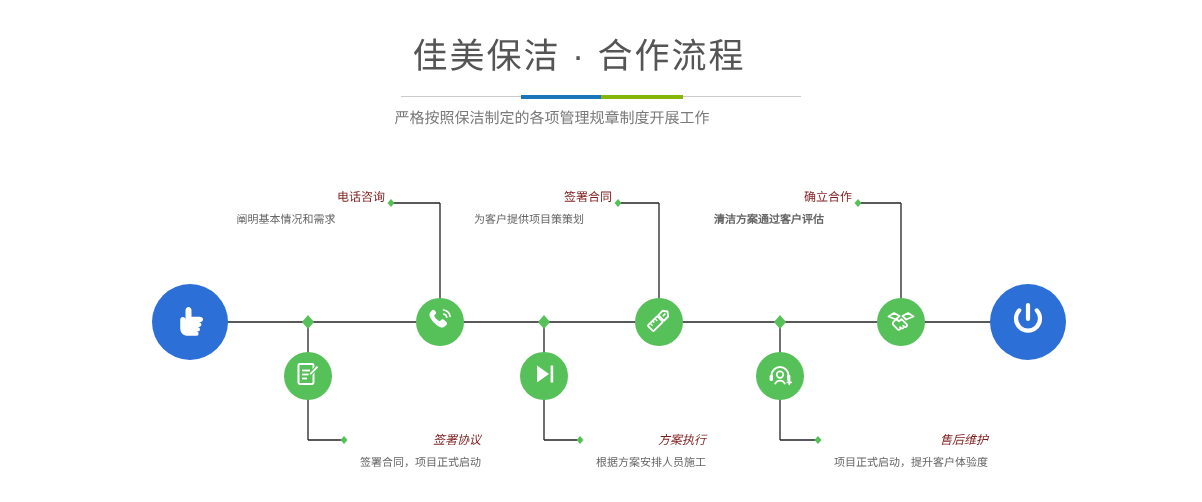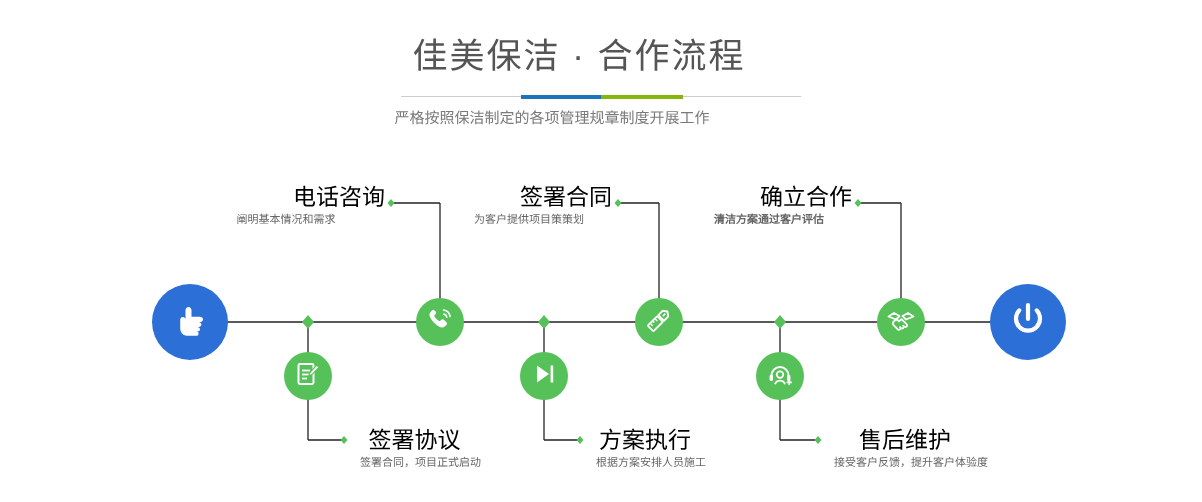--- a/index.html
+++ b/index.html
@@ -121,33 +121,33 @@
     align-items: center;
     justify-content: center;
   }
 
   
   .step-label {
     position: absolute;
     white-space: nowrap;
   }
   .step-label .title {
-    font-size: 23px;
+    font-size: 12px;
     line-height: 24px;
-    color: #000000;
+    color: #7f1d1d;
     display: block;
   }
   .step-label .desc {
     font-size: 11px;
     line-height: 20px;
     color: #666666;
     display: block;
   }
   .label-top { text-align: center; }
-  .label-bottom .title { text-align: center; }
+  .label-bottom .title { text-align: right; font-style: italic; }
   .label-bottom .desc  { text-align: center; padding-left: 12px; }
 </style>
 </head>
 <body>
 
 <div id="header">
   <h1 id="page-title">佳美保洁 · 合作流程</h1>
 
   <div id="title-divider">
     <div class="rule"></div>
@@ -309,16 +309,16 @@
         <rect x="21" y="14.6" width="3.4" height="6.4" rx="1.5" fill="#ffffff"></rect>
         <circle cx="14" cy="14.6" r="3.3" fill="none" stroke="#ffffff" stroke-width="1.7"></circle>
         <path d="M9.2 23.5 A5.4 5.4 0 0 1 18.8 23.5" fill="none" stroke="#ffffff" stroke-width="1.7" stroke-linecap="round"></path>
         <line x1="21.3" y1="22.3" x2="25.3" y2="22.3" stroke="#ffffff" stroke-width="1.7" stroke-linecap="round"></line>
         <line x1="23.3" y1="20.3" x2="23.3" y2="24.3" stroke="#ffffff" stroke-width="1.7" stroke-linecap="round"></line>
       </svg>
     </span>
   </div>
   <div class="step-label label-bottom" style="left:822px; top:278px;">
     <span class="title">售后维护</span>
-    <span class="desc">接受客户反馈，提升客户体验度</span>
+    <span class="desc">项目正式启动，提升客户体验度</span>
   </div>
 
 </div>
 
 </body></html>

